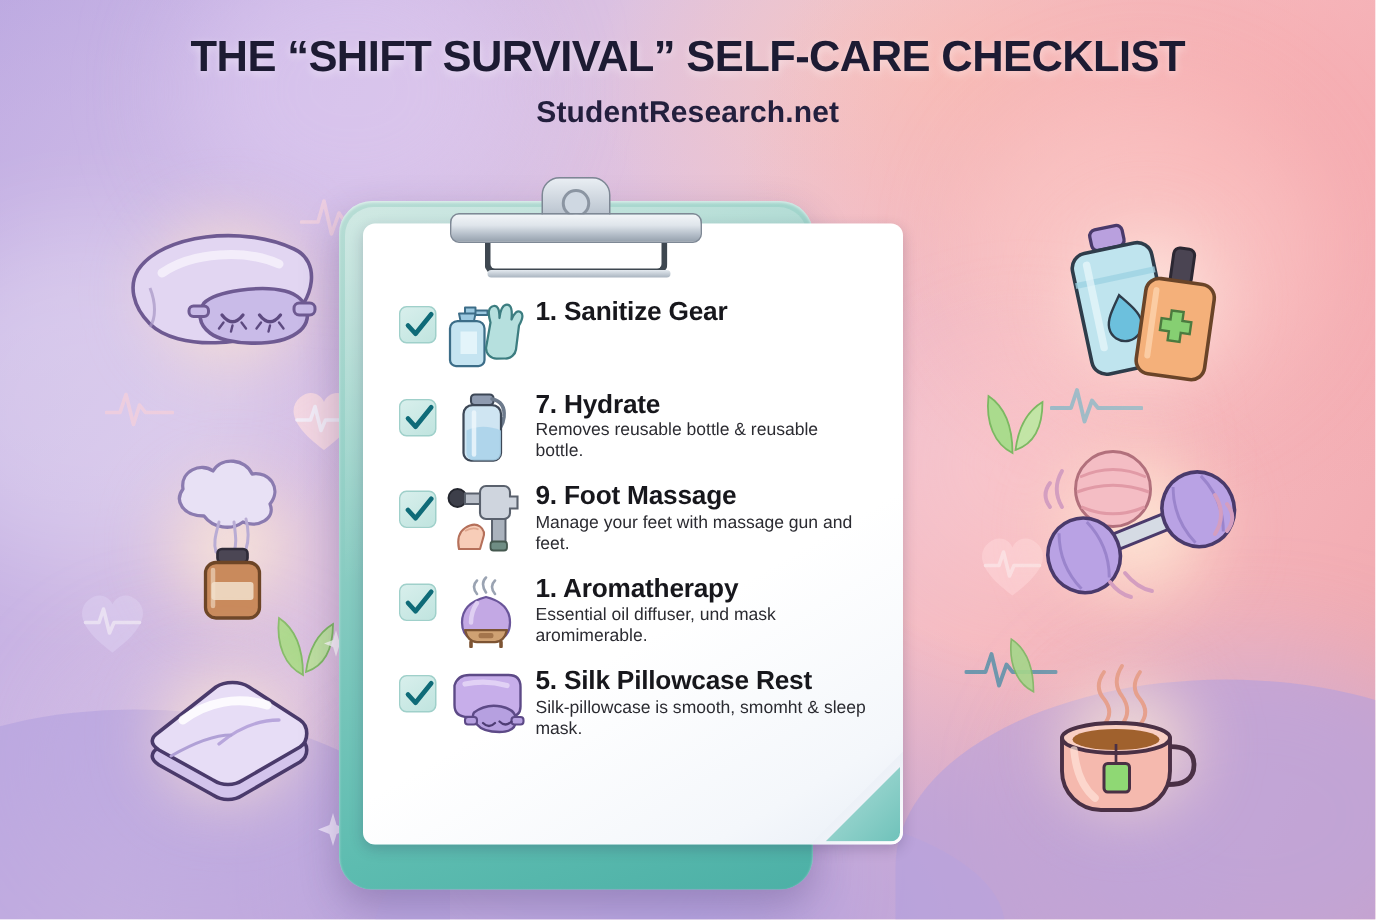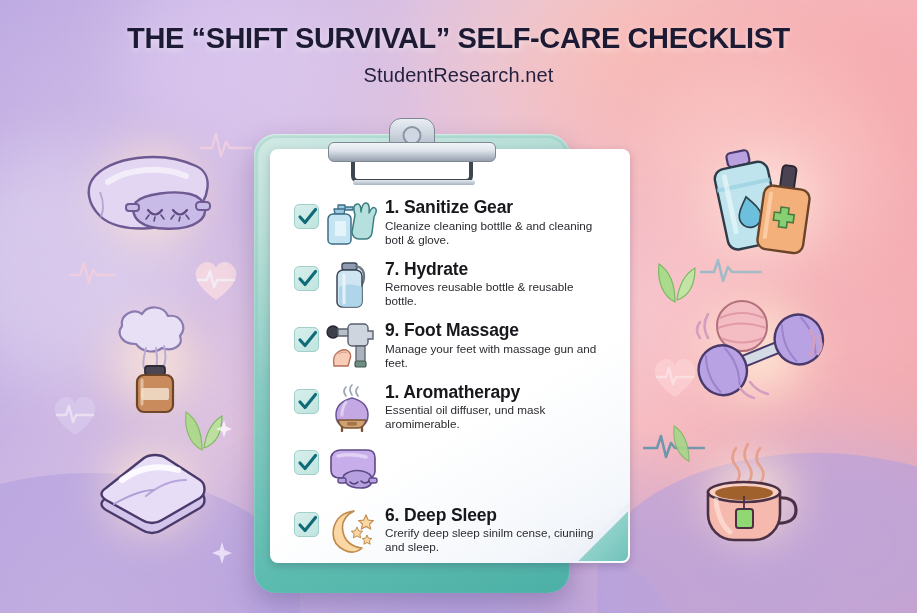--- a/index.html
+++ b/index.html
@@ -53,29 +53,29 @@
     font-size: 29px;
     font-weight: bold;
     letter-spacing: -0.4px;
     color: #1d1b33;
     text-shadow: 0 2px 6px rgba(255,255,255,0.45);
     white-space: nowrap;
   }
   .subtitle {
     margin-top: 9px;
     font-size: 20px;
-    font-weight: normal;
+    font-weight: bold;
     color: #231f3d;
     letter-spacing: 0.1px;
   }
 
   
   .clipboard {
     position: absolute;
-    left: 254px;
+    left: 226px;
     top: 134px;
     width: 316px;
     height: 459px;
     border-radius: 22px;
     background: linear-gradient(160deg, #b8ddd5 0%, #8fcec4 38%, #5dbcb0 78%, #4cb0a6 100%);
     box-shadow: 0 10px 26px rgba(60,40,90,0.28), inset 0 1px 2px rgba(255,255,255,0.6);
     z-index: 8;
     padding-left: 40px;
   }
   .clip-inner-shade {
@@ -375,21 +375,20 @@
           <div class="item-icon">
             <svg width="52" height="48" viewBox="0 0 52 48">
               <path d="M12 6 h7 v4 h-7 Z M19 8 h8 v3 h-8 Z M8 10 h11 l-1 5 h-9 Z" fill="#9cc9e0" stroke="#3c6d88" stroke-width="1.3" stroke-linejoin="round"></path>
               <path d="M7 15 h13 a5 5 0 0 1 5 5 v21 a4 4 0 0 1 -4 4 h-15 a4 4 0 0 1 -4 -4 v-21 a5 5 0 0 1 5 -5 Z" fill="#c5e4f1" stroke="#3c6d88" stroke-width="1.5"></path>
               <path d="M9 22 h11 v15 h-11 Z" fill="#e6f5fb" opacity="0.9"></path>
               <path d="M29 16 q-3 -10 2 -11 q4 -1 4 8 q1 -9 5 -9 q4 0 3 10 q3 -7 6 -5 q3 2 -1 9 l-2 16 a7 7 0 0 1 -7 6 h-6 a7 7 0 0 1 -7 -7 Z" fill="#b6e0de" stroke="#3c7d80" stroke-width="1.5" stroke-linejoin="round"></path>
             </svg>
           </div>
           <div class="txt">
             <div class="item-title">1. Sanitize Gear</div>
-            <div class="item-desc">Cleanize cleaning bottlle &amp; and cleaning botl &amp; glove.</div>
           </div>
         </div>
 
         <div class="row">
           <div class="checkbox">
             <svg width="21" height="21" viewBox="0 0 21 21">
               <path d="M3 11 L8 16.5 L18.5 3.5" fill="none" stroke="#0f6b78" stroke-width="3.1" stroke-linecap="round" stroke-linejoin="round"></path>
             </svg>
           </div>
           <div class="item-icon">
@@ -461,41 +460,26 @@
           <div class="item-icon">
             <svg width="52" height="48" viewBox="0 0 52 48">
               <path d="M5 12 q2 -7 10 -7 h26 q8 0 8 8 v13 q0 7 -8 7 h-27 q-9 0 -9 -8 Z" fill="#c7aeea" stroke="#5d4a87" stroke-width="1.6" stroke-linejoin="round"></path>
               <path d="M12 11 q14 -3 28 1" fill="none" stroke="#e5d7f7" stroke-width="3.5" stroke-linecap="round" opacity="0.85"></path>
               <path d="M18 30 q8 -6 18 -4 q10 2 10 9 q0 8 -11 8 q-11 0 -15 -5 q-4 -5 -2 -8 Z" fill="#b6a0e0" stroke="#5d4a87" stroke-width="1.6"></path>
               <rect x="12" y="33" width="8" height="5" rx="2" fill="#b6a0e0" stroke="#5d4a87" stroke-width="1.4"></rect>
               <rect x="43" y="33" width="8" height="5" rx="2" fill="#b6a0e0" stroke="#5d4a87" stroke-width="1.4"></rect>
               <path d="M24 37 q4 4 8 0 M35 36 q4 4 8 0" fill="none" stroke="#4e3d74" stroke-width="1.5" stroke-linecap="round"></path>
             </svg>
           </div>
+          <div class="txt">
+            <div class="item-title">5. Silk Pillowcase Rest</div>
+            <div class="item-desc">Silk-pillowcase is smooth, smomht &amp; sleep mask.</div>
+          </div>
         </div>
 
-        <div class="row">
-          <div class="checkbox">
-            <svg width="21" height="21" viewBox="0 0 21 21">
-              <path d="M3 11 L8 16.5 L18.5 3.5" fill="none" stroke="#0f6b78" stroke-width="3.1" stroke-linecap="round" stroke-linejoin="round"></path>
-            </svg>
-          </div>
-          <div class="item-icon">
-            <svg width="52" height="48" viewBox="0 0 52 48">
-              <path d="M28 4 q-16 2 -20 16 q-4 16 10 23 q10 5 18 -2 q-16 -2 -19 -16 q-3 -14 11 -21 Z" fill="#fbd7a4" stroke="#c08a4c" stroke-width="1.6" stroke-linejoin="round"></path>
-              <path d="M40 8 l2.2 5 5 0.6 -3.6 3.4 1 5 -4.6 -2.5 -4.6 2.5 1 -5 -3.6 -3.4 5 -0.6 Z" fill="#fbd7a4" stroke="#c08a4c" stroke-width="1.1"></path>
-              <path d="M31 20 l1.7 3.8 4 0.5 -2.9 2.6 0.8 4 -3.6 -2 -3.6 2 0.8 -4 -2.9 -2.6 4 -0.5 Z" fill="#fbd7a4" stroke="#c08a4c" stroke-width="1"></path>
-              <path d="M41 28 l1.4 3.2 3.4 0.4 -2.4 2.2 0.7 3.4 -3.1 -1.7 -3.1 1.7 0.7 -3.4 -2.4 -2.2 3.4 -0.4 Z" fill="#fbd7a4" stroke="#c08a4c" stroke-width="1"></path>
-            </svg>
-          </div>
-          <div class="txt">
-            <div class="item-title">6. Deep Sleep</div>
-            <div class="item-desc">Crerify deep sleep sinilm cense, ciuniing and sleep.</div>
-          </div>
-        </div>
 
       </div>
       <div class="paper-corner"></div>
     </div>
 
     <div class="clip-wire"></div>
     <div class="clip-bar"></div>
     <div class="clip-ring"></div>
   </div>
 

